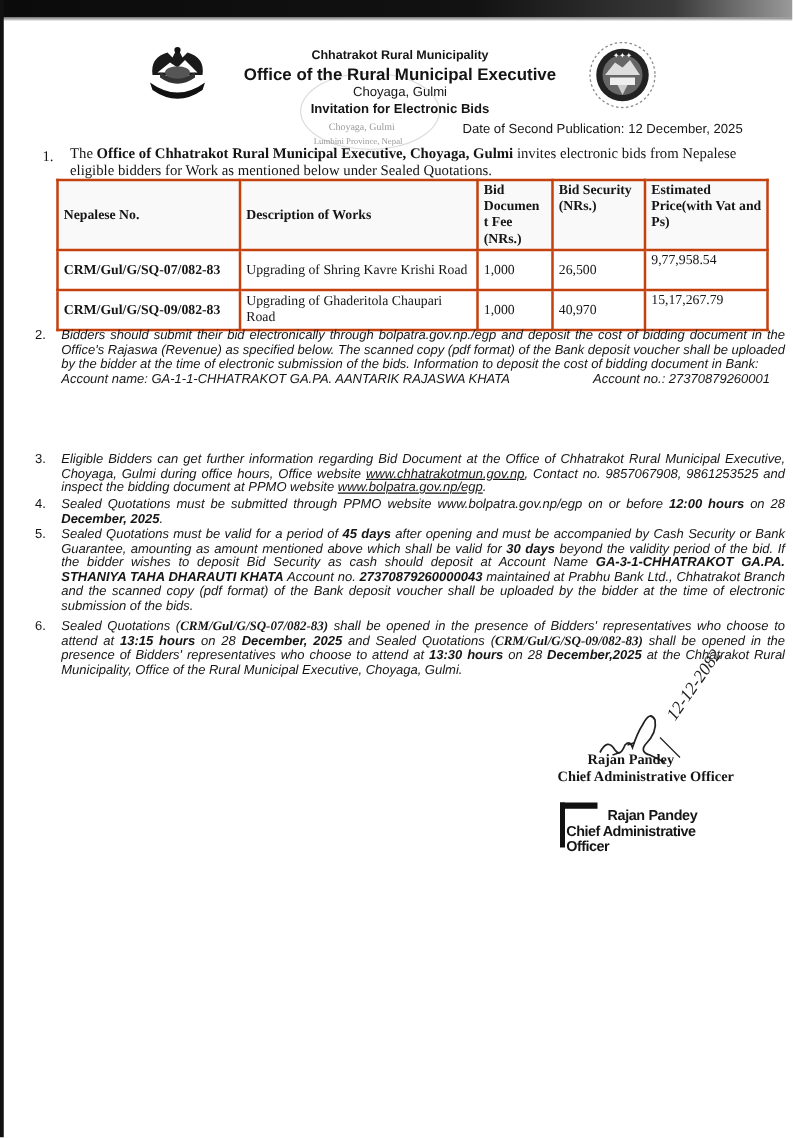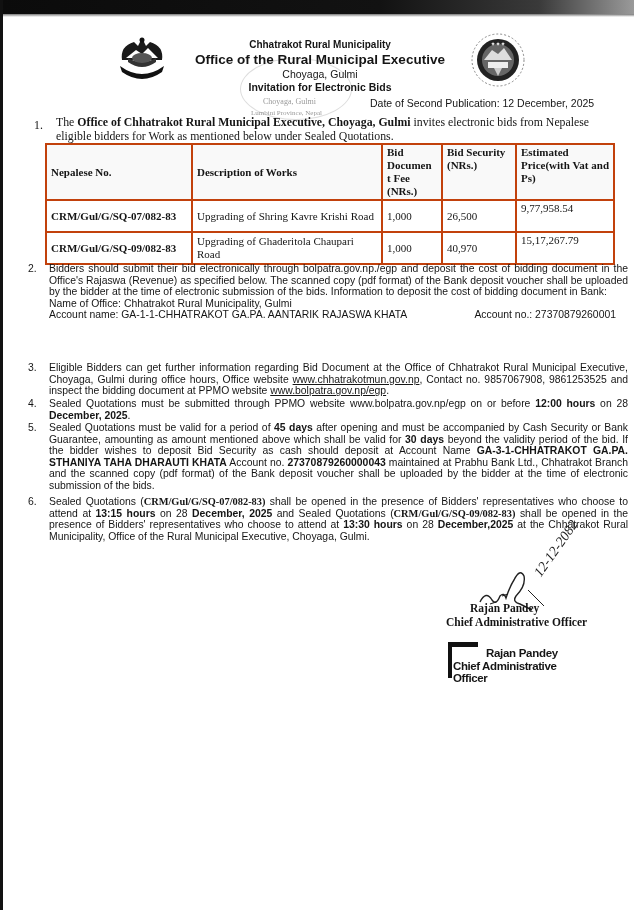--- a/index.html
+++ b/index.html
@@ -31,21 +31,21 @@
 
     table.bids { position: absolute; left: 45px; top: 143px; border-collapse: collapse;
       font-family: "Liberation Serif", serif; font-size: 11px; }
     table.bids td, table.bids th { border: 2px solid #c2410c; padding: 1px 4px; vertical-align: middle; text-align: left; line-height: 13px; }
     table.bids th { font-weight: bold; background: #f9f9f9; }
     table.bids td.cno { font-weight: bold; }
     table.bids td.top { vertical-align: top; }
 
     .item { position: absolute; left: 28px; width: 600px; font-family: "Liberation Sans", sans-serif; font-size: 10.4px; line-height: 11.6px; text-align: justify; }
     .item .n { position: absolute; left: 0; top: 0; }
-    .item .b { margin-left: 21px; display: block; }
+    .item .b { margin-left: 21px; display: block; font-style: italic; }
     .item b { font-weight: bold; }
     .item .serifb { font-family: "Liberation Serif", serif; font-weight: bold; }
     .item u { text-decoration: underline; }
     .indent-line { display: block; }
     .acct-row { display: flex; justify-content: space-between; padding-right: 12px; }
 
     .sig-area { position: absolute; left: 440px; top: 560px; width: 180px; height: 120px; }
     .signature { position: absolute; left: 36px; top: 6px; }
     .sig-date { position: absolute; left: 104px; top: 4px; font-family: "Liberation Serif", serif; font-style: italic; font-size: 14px; transform: rotate(-55deg); transform-origin: left bottom; color: #222; }
     .sig-name { position: absolute; left: 30px; top: 42px; font-family: "Liberation Serif", serif; font-weight: bold; font-size: 11.5px; }
@@ -130,21 +130,20 @@
     <td>40,970</td>
     <td class="top">15,17,267.79</td>
   </tr>
 </tbody>
   </table>
 
 <div class="item" style="top:263px;">
   <span class="n">2.</span>
   <span class="b">
     <span class="indent-line">Bidders should submit their bid electronically through bolpatra.gov.np./egp and deposit the cost of bidding document in the Office's Rajaswa (Revenue) as specified below. The scanned  copy (pdf format) of the Bank deposit voucher shall be uploaded by the bidder at the time of electronic submission of the bids. Information to deposit the cost of bidding document in Bank:</span>
-    <span class="indent-line">Name of Office: Chhatrakot Rural Municipality, Gulmi</span>
     <span class="indent-line acct-row">
       <span>Account name: GA-1-1-CHHATRAKOT GA.PA. AANTARIK RAJASWA KHATA</span>
       <span>Account no.: 27370879260001</span>
     </span>
   </span>
 </div>
 
 <div class="item" style="top:362px;">
   <span class="n">3.</span>
   <span class="b">

